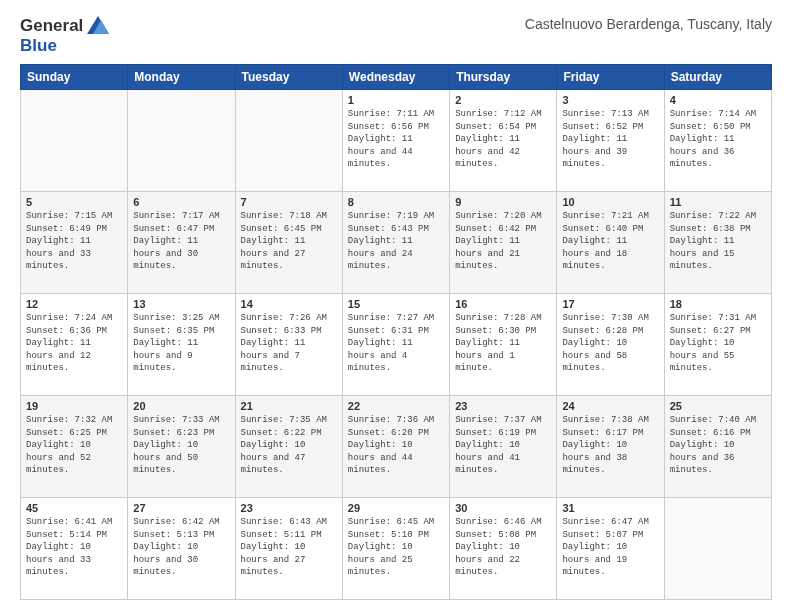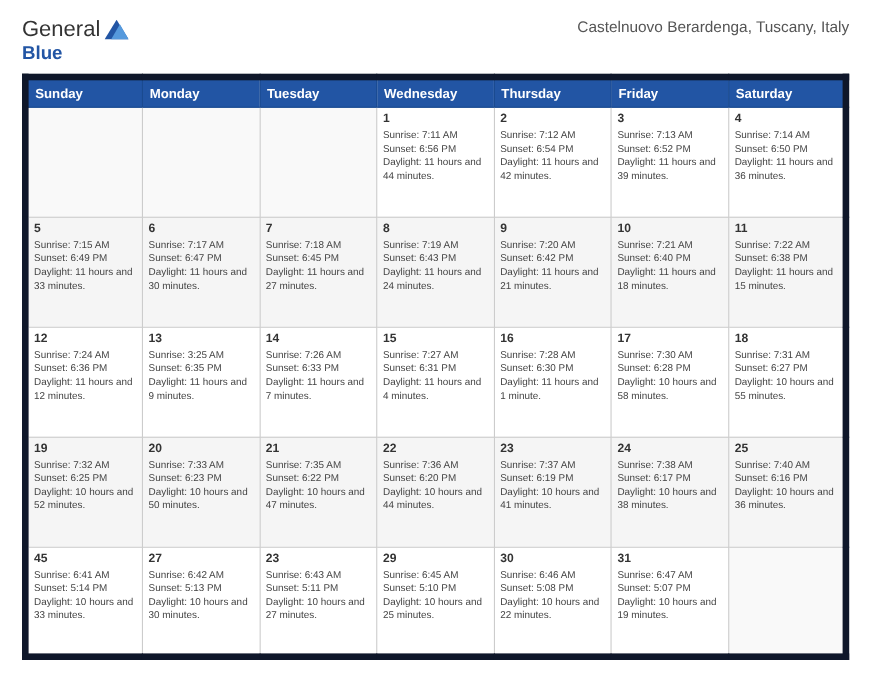--- a/index.html
+++ b/index.html
@@ -41,21 +41,21 @@
       font-weight: normal;
       color: #333;
     }
     .subtitle {
       font-size: 14px;
       color: #555;
       margin-left: 36px;
     }
     .calendar {
       flex: 1;
-      border: 6px solid #0f172a;
+      border: 1px solid #0f172a;
       border-collapse: collapse;
       width: 100%;
       table-layout: fixed;
     }
     .calendar th {
       background-color: #2255a4;
       color: #fff;
       text-align: left;
       padding: 5px 6px;
       font-size: 12px;
@@ -80,33 +80,34 @@
     .day-num {
       font-size: 11px;
       font-weight: bold;
       display: block;
       margin-bottom: 2px;
     }
     .day-info {
       font-size: 9px;
       line-height: 1.4;
       color: #444;
+      font-family: Liberation Mono, monospace;
     }
     .empty-cell {
       background: #f9f9f9 !important;
     }
   </style>
 </head>
 <body>
 
 <div class="page">
   <div class="header">
     <div class="logo">
       <div class="logo-row">
-        <span style="font-size:20px;font-weight:normal;color:#333;">General</span>
+        <span style="font-size:17px;font-weight:bold;color:#333;">General</span>
         <svg width="22" height="18" viewBox="0 0 22 18" style="margin-left:2px;margin-bottom:2px;">
           <polygon points="0,18 11,0 22,18" fill="#2255a4"></polygon>
           <polygon points="6,18 14,4 22,18" fill="#5599dd"></polygon>
         </svg>
       </div>
       <div>
         <span style="font-size:17px;font-weight:bold;color:#2255a4;">Blue</span>
       </div>
     </div>
     <div class="title-section">

